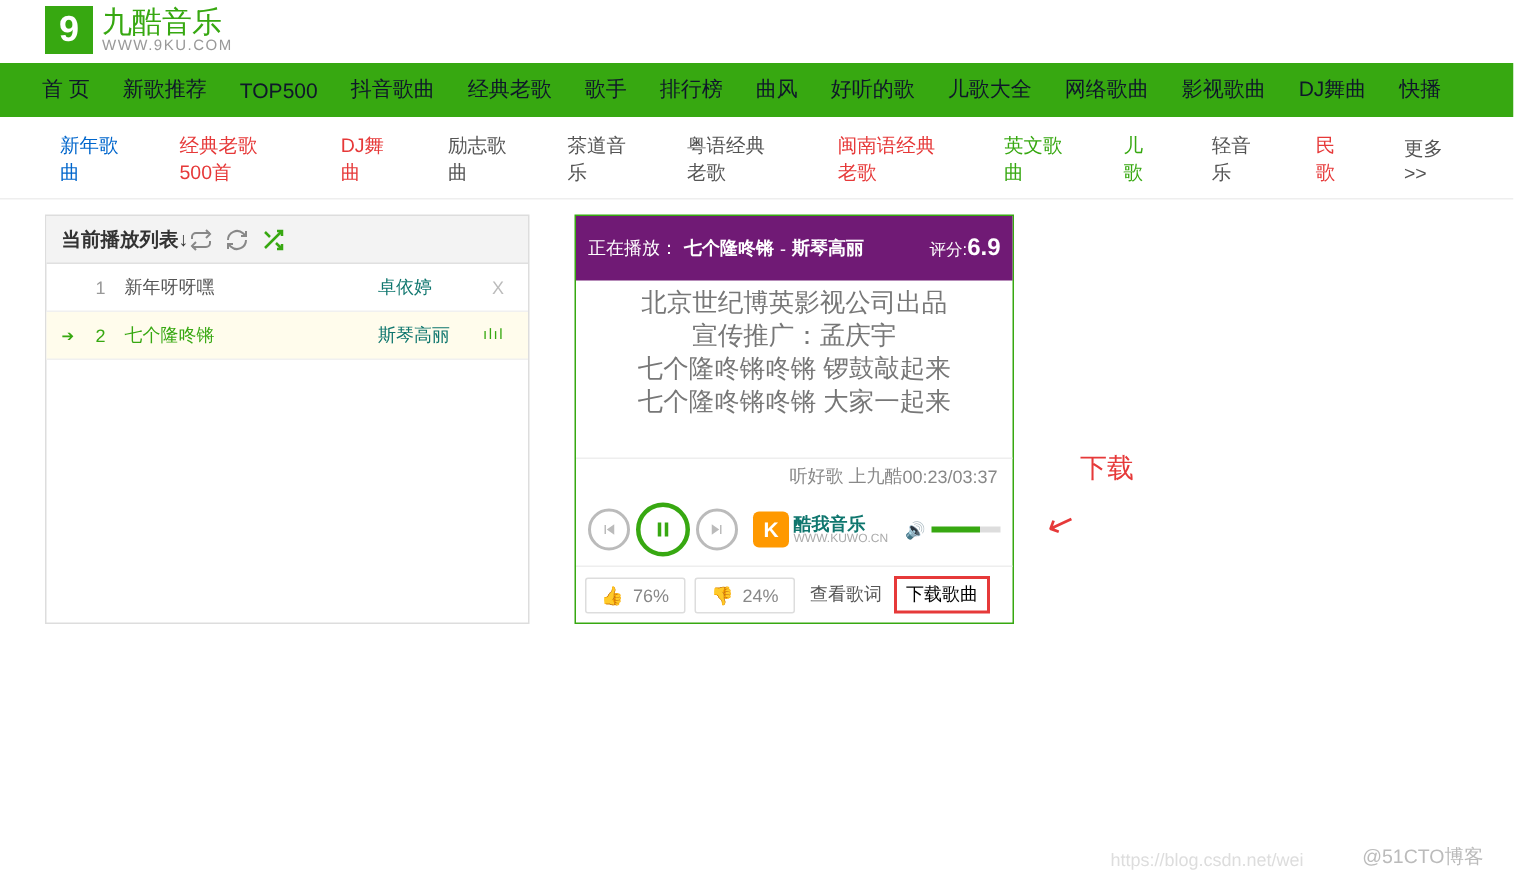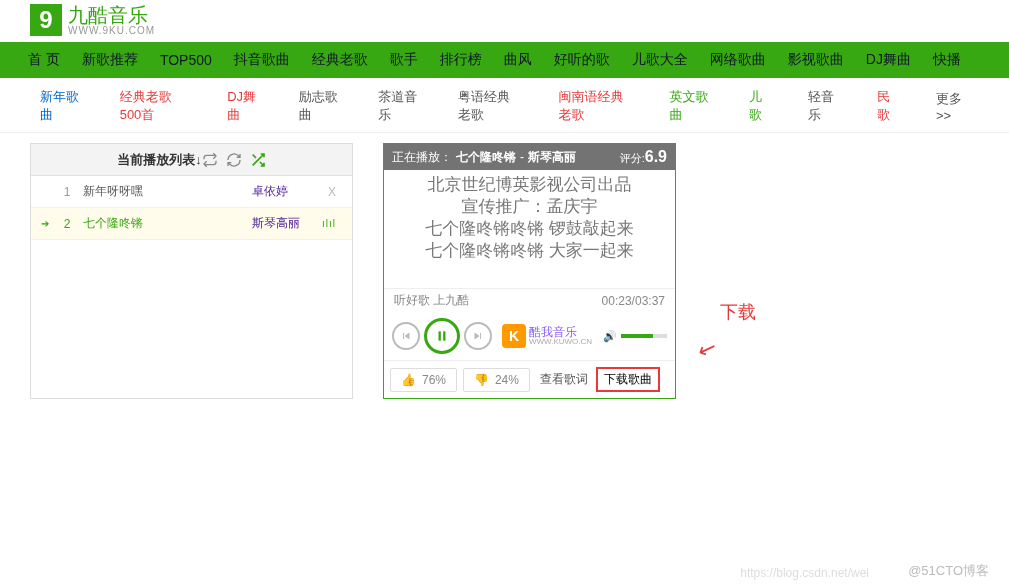--- a/index.html
+++ b/index.html
@@ -11,51 +11,51 @@
 .navbar{background:#37a811;height:36px;display:flex;align-items:center;padding:0 28px;gap:22px}
 .navbar a{color:#0f172a;font-size:14px;text-decoration:none;cursor:pointer}
 .tagbar{padding:10px 40px 8px;display:flex;align-items:center;gap:38px;border-bottom:1px solid #eee;font-size:13px}
 .tagbar a{cursor:pointer}
 .tag-blue{color:#0066cc}
 .tag-red{color:#e63939}
 .tag-gray{color:#555}
 .tag-green{color:#37a811}
 .content{display:flex;padding:10px 30px;gap:30px}
 .playlist{width:323px;border:1px solid #ddd}
-.pl-header{background:#f3f3f3;border-bottom:1px solid #e0e0e0;height:32px;display:flex;align-items:center;justify-content:center;padding:0 10px;font-size:13px;font-weight:bold;color:#333}
+.pl-header{background:#f3f3f3;border-bottom:1px solid #e0e0e0;height:32px;display:flex;align-items:center;justify-content:flex-start;padding:0 10px;font-size:13px;font-weight:bold;color:#333}
 .pl-icons{display:flex;gap:8px;align-items:center}
 .pl-icon{width:16px;height:16px;color:#888;cursor:pointer;display:flex;align-items:center;justify-content:center}
 .pl-icon.shuffle{color:#37a811}
 .pl-row{height:32px;display:flex;align-items:center;padding:0 10px;font-size:12px;color:#555;border-bottom:1px solid #f0f0f0}
 .pl-row.active{background:#fffcec;color:#37a811}
 .pl-idx{width:24px;text-align:center;color:#999}
 .pl-row.active .pl-idx{color:#37a811}
 .pl-arrow{width:14px;color:#37a811;font-size:10px}
 .pl-title{flex:1;padding-left:4px}
-.pl-artist{color:#4c1d95;width:70px}
+.pl-artist{color:#0f766e;width:70px}
 .pl-del{color:#bbb;width:20px;text-align:center;cursor:pointer}
 .pl-bars{color:#37a811;width:20px;font-size:10px;letter-spacing:1px}
 .player{width:293px;border:1px solid #37a811;position:relative}
-.pl-top{background:#737373;color:#fff;height:26px;display:flex;align-items:center;padding:0 8px;font-size:12px}
+.pl-top{background:#701a75;color:#fff;height:43px;display:flex;align-items:center;padding:0 8px;font-size:12px}
 .pl-top .song{font-weight:bold;margin:0 4px}
 .pl-top .rating{margin-left:auto;font-size:11px}
 .pl-top .rating b{font-size:16px}
 .lyrics{height:118px;overflow-y:auto;text-align:center;font-size:17px;color:#777;padding:4px 6px;line-height:22px;position:relative}
 .lyrics .hl{color:#ff9900}
 .lyrics::-webkit-scrollbar{width:14px}
 .lyrics::-webkit-scrollbar-track{background:#f3f3f3}
 .lyrics::-webkit-scrollbar-thumb{background:#ccc}
-.pl-info{height:24px;border-top:1px solid #eee;display:flex;align-items:center;justify-content:space-between;padding:0 10px;font-size:12px;color:#888}
+.pl-info{height:24px;border-top:1px solid #eee;display:flex;align-items:center;justify-content:flex-end;padding:0 10px;font-size:12px;color:#888}
 .controls{height:48px;display:flex;align-items:center;padding:0 8px;gap:4px}
 .ctrl-btn{width:28px;height:28px;border:2px solid #bbb;border-radius:50%;display:flex;align-items:center;justify-content:center;color:#bbb;cursor:pointer;font-size:11px}
 .ctrl-play{width:36px;height:36px;border:3px solid #37a811;color:#37a811;font-size:14px}
 .kuwo{display:flex;align-items:center;margin-left:6px;font-size:11px}
 .kuwo-logo{width:24px;height:24px;background:#ff9900;border-radius:4px;margin-right:3px;display:flex;align-items:center;justify-content:center;color:#fff;font-weight:bold;font-size:14px}
 .kuwo-txt{line-height:1}
-.kuwo-cn{color:#8b5cf6;font-size:12px;font-weight:normal}
+.kuwo-cn{color:#0f766e;font-size:12px;font-weight:bold}
 .kuwo-en{color:#aaa;font-size:8px}
 .vol{margin-left:auto;display:flex;align-items:center;gap:4px}
 .vol-bar{width:46px;height:4px;background:linear-gradient(to right,#37a811 70%,#ddd 70%)}
 .actions{height:38px;border-top:1px solid #eee;display:flex;align-items:center;padding:0 6px;gap:6px;font-size:12px}
 .vote{border:1px solid #ddd;height:24px;padding:0 10px;display:flex;align-items:center;gap:6px;color:#888;cursor:pointer;border-radius:2px}
 .act-link{color:#555;cursor:pointer;margin-left:4px}
 .dl-box{border:2px solid #e63939;padding:2px 6px;margin-left:2px}
 .annotation{position:absolute;left:720px;top:300px;color:#e63939;font-size:18px}
 .arrow{position:absolute;left:698px;top:336px;color:#e63939;font-size:22px;transform:rotate(20deg)}
 .watermark1{position:absolute;bottom:6px;right:20px;color:#bbb;font-size:13px}

